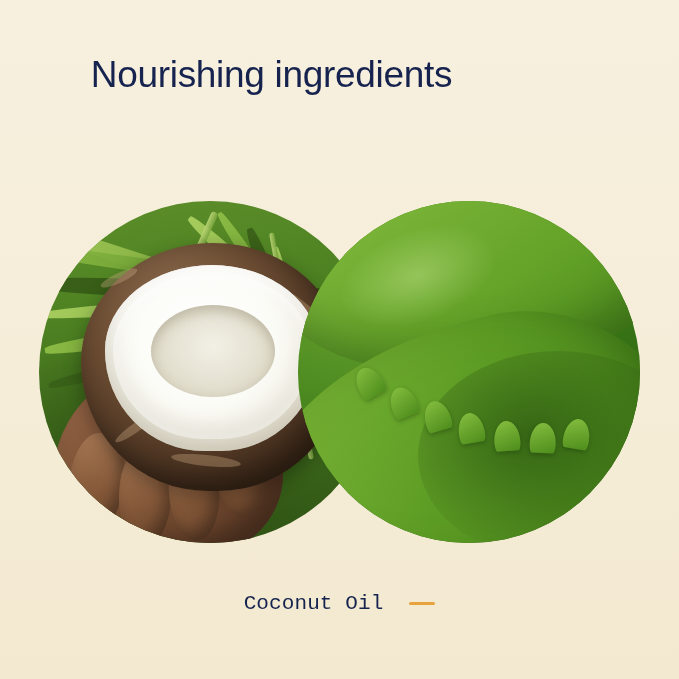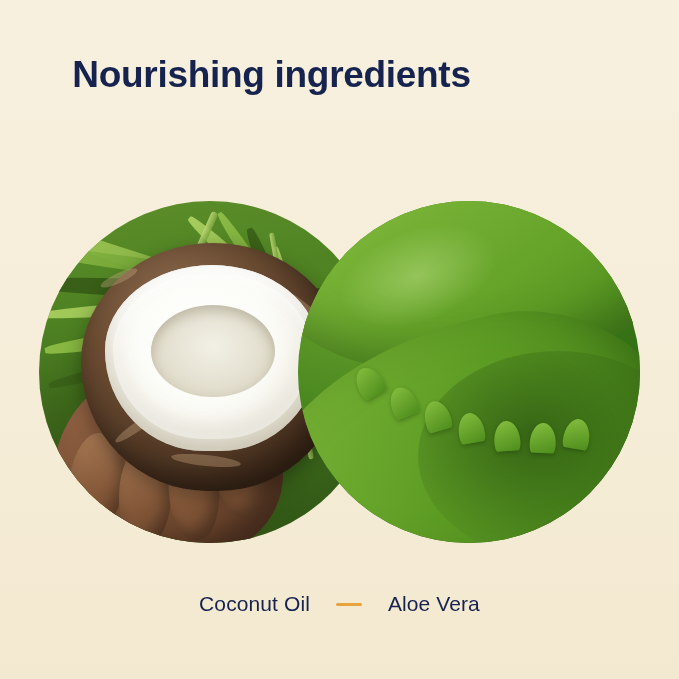--- a/index.html
+++ b/index.html
@@ -24,21 +24,21 @@
   
   .headline {
     position: absolute;
     top: 52px;
     left: 0;
     width: 543px;
     text-align: center;
     color: #16234f;
     font-size: 37px;
     line-height: 45px;
-    font-weight: 700;
+    font-weight: 400;
     letter-spacing: -0.3px;
   }
   .headline .line {
     display: block;
   }
 
   
   .circles {
     position: absolute;
     top: 196px;
@@ -234,20 +234,21 @@
     align-items: center;
     justify-content: center;
     gap: 26px;
     color: #16234f;
     font-size: 21px;
     font-weight: 400;
   }
   .caption-label {
     color: #16234f;
     letter-spacing: 0.1px;
+    font-family: Liberation Mono, monospace;
   }
   .caption-sep {
     display: inline-block;
     width: 26px;
     height: 3px;
     background: #e8a33d;
     border-radius: 2px;
   }
 </style>
 </head>
@@ -309,16 +310,15 @@
       <div class="aloe-edge" style="left:232px; top:222px; transform:rotate(3deg);"></div>
       <div class="aloe-edge" style="left:266px; top:218px; transform:rotate(10deg);"></div>
       <div class="aloe-edge" style="left:58px; top:166px; transform:rotate(-30deg);"></div>
     </div>
 
   </div>
 
   <div class="caption">
     <span class="caption-label">Coconut Oil</span>
     <span class="caption-sep"></span>
-    <span class="caption-label">Aloe Vera</span>
   </div>
 
 </div>
 
 </body></html>

